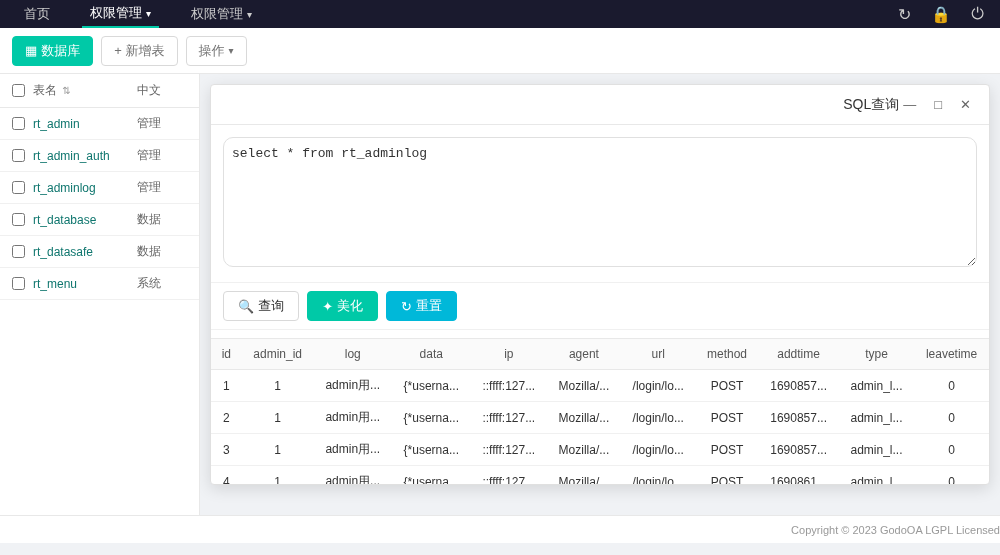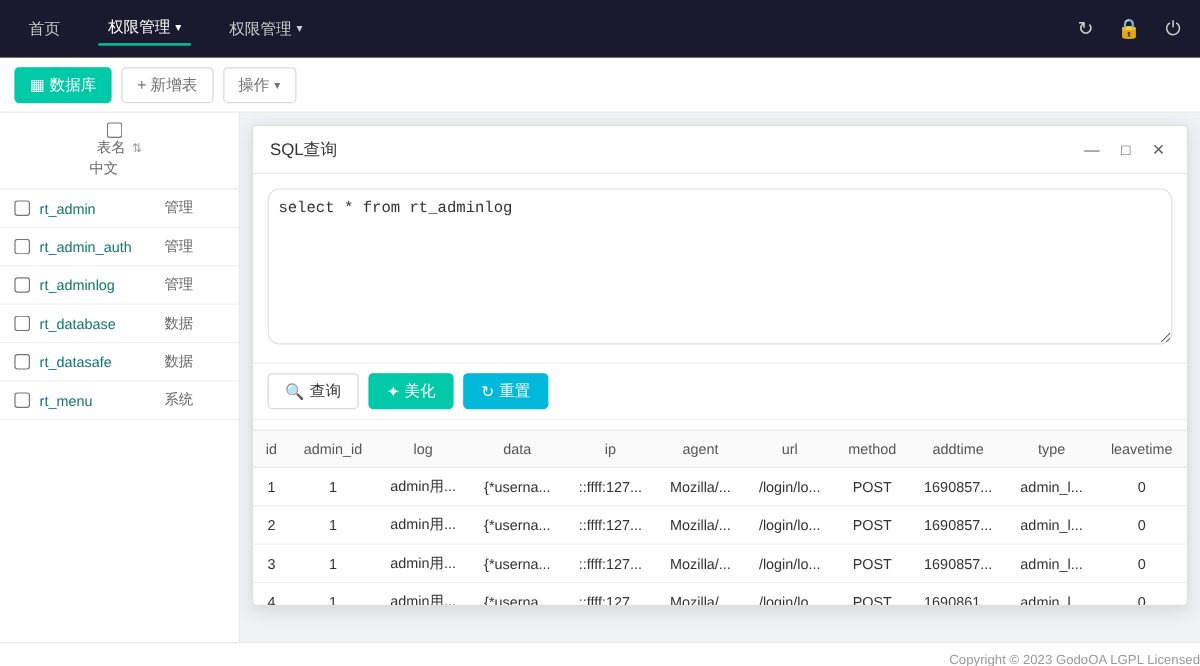--- a/index.html
+++ b/index.html
@@ -8,21 +8,21 @@
       background: #f0f2f5;
       font-size: 13px;
       color: #333;
       width: 1000px;
       height: 555px;
       overflow: hidden;
     }
 
     
     .top-nav {
-      height: 48px;
+      height: 28px;
       background: #1a1a2e;
       display: flex;
       align-items: center;
       padding: 0 16px;
       color: #ccc;
       gap: 24px;
       position: relative;
     }
     .nav-item {
       cursor: pointer;
@@ -95,21 +95,20 @@
       border-right: 1px solid #e8e8e8;
       overflow-y: auto;
     }
     .table-list-header {
       display: flex;
       align-items: center;
       padding: 8px 12px;
       border-bottom: 1px solid #e8e8e8;
       font-size: 12px;
       color: #666;
-      flex-direction: column;
     }
     .table-list-header input[type="checkbox"] {
       margin-right: 8px;
     }
     .col-table { flex: 1; font-weight: 500; }
     .col-zh { width: 50px; }
     .sort-icon { font-size: 10px; color: #999; margin-left: 2px; }
 
     .table-row {
       display: flex;
@@ -149,21 +148,21 @@
     }
     .modal-header {
       display: flex;
       align-items: center;
       padding: 10px 14px;
       border-bottom: 1px solid #e8e8e8;
       font-size: 14px;
       font-weight: 500;
       color: #333;
     }
-    .modal-header-title { flex: 1; }
+    .modal-header-title { flex: 1; text-align: right; }
     .modal-controls {
       display: flex;
       align-items: center;
       gap: 10px;
       color: #666;
       font-size: 14px;
     }
     .modal-ctrl-btn {
       cursor: pointer;
       padding: 2px 4px;

